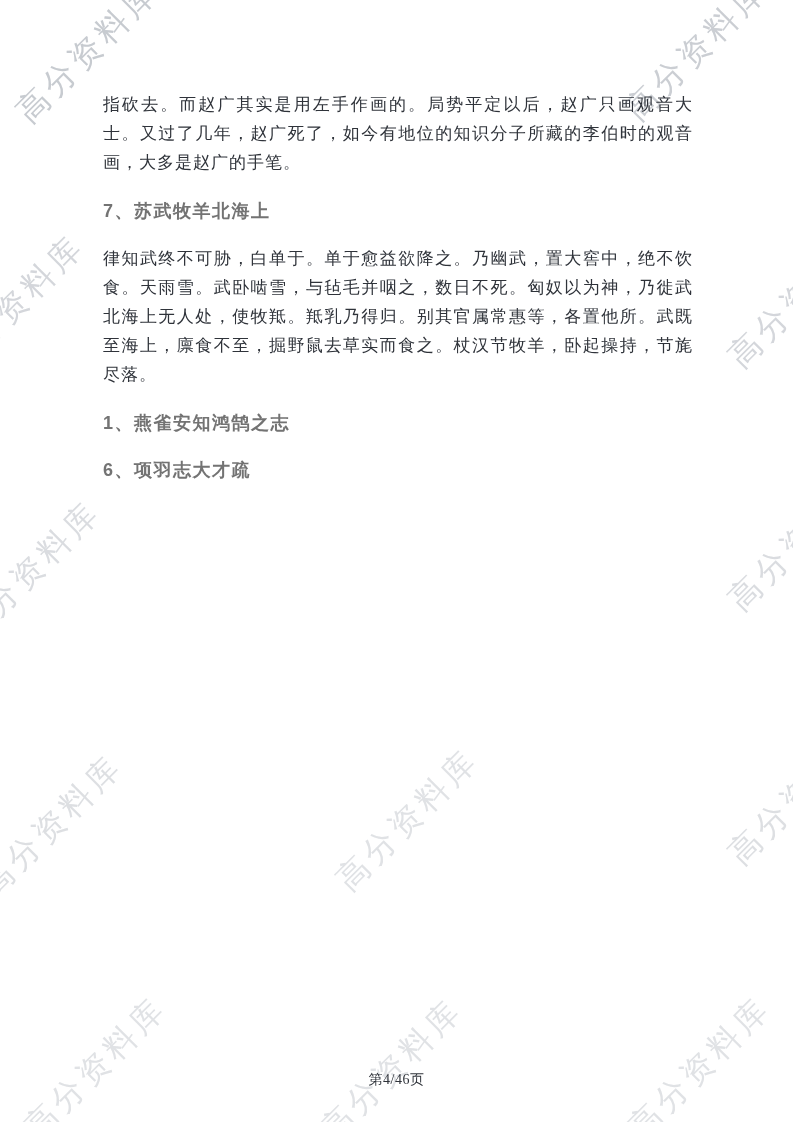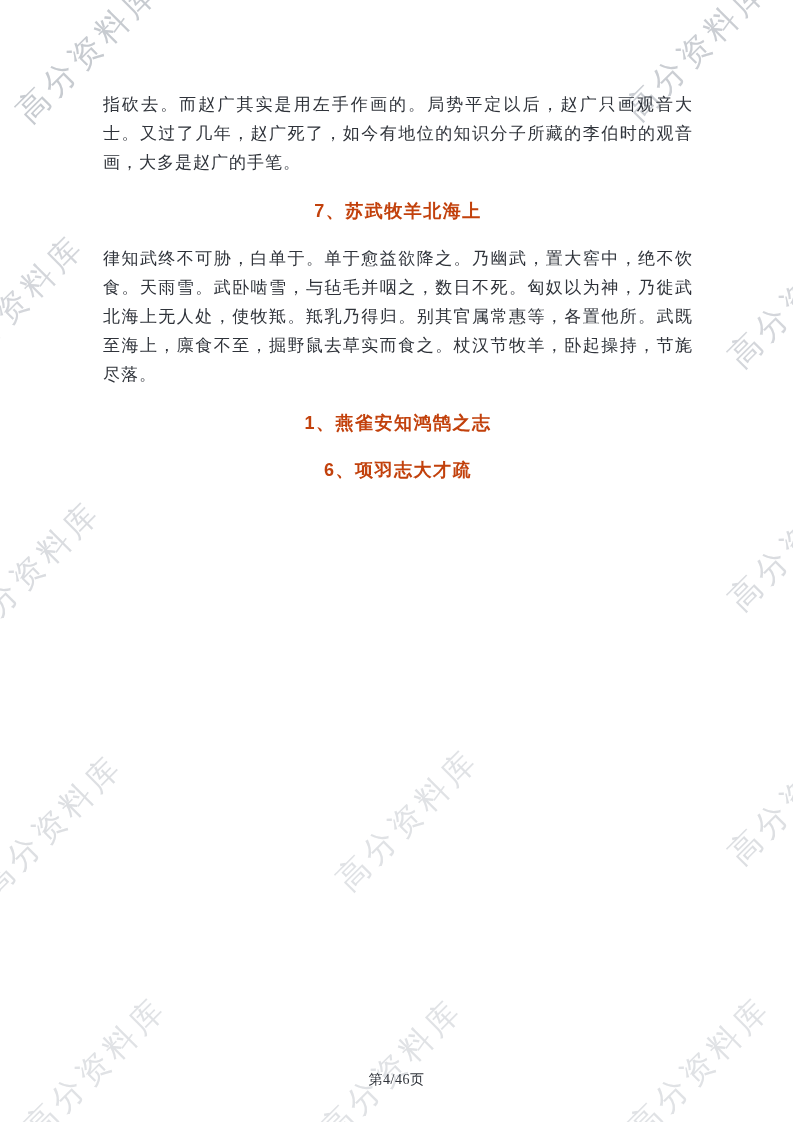--- a/index.html
+++ b/index.html
@@ -50,22 +50,21 @@
     text-align: justify;
     text-justify: inter-character;
   }
   .content h3 {
     margin: 8px 0 18px 0;
     font-family: "Liberation Sans", sans-serif;
     font-weight: bold;
     font-size: 18px;
     line-height: 29px;
     letter-spacing: 1.5px;
-    color: #c2410c;
-    text-align: center;
+    color: #737373;
   }
   .footer {
     position: absolute;
     left: 0;
     top: 1070px;
     width: 793px;
     text-align: center;
     z-index: 1;
   }
   .footer span {

